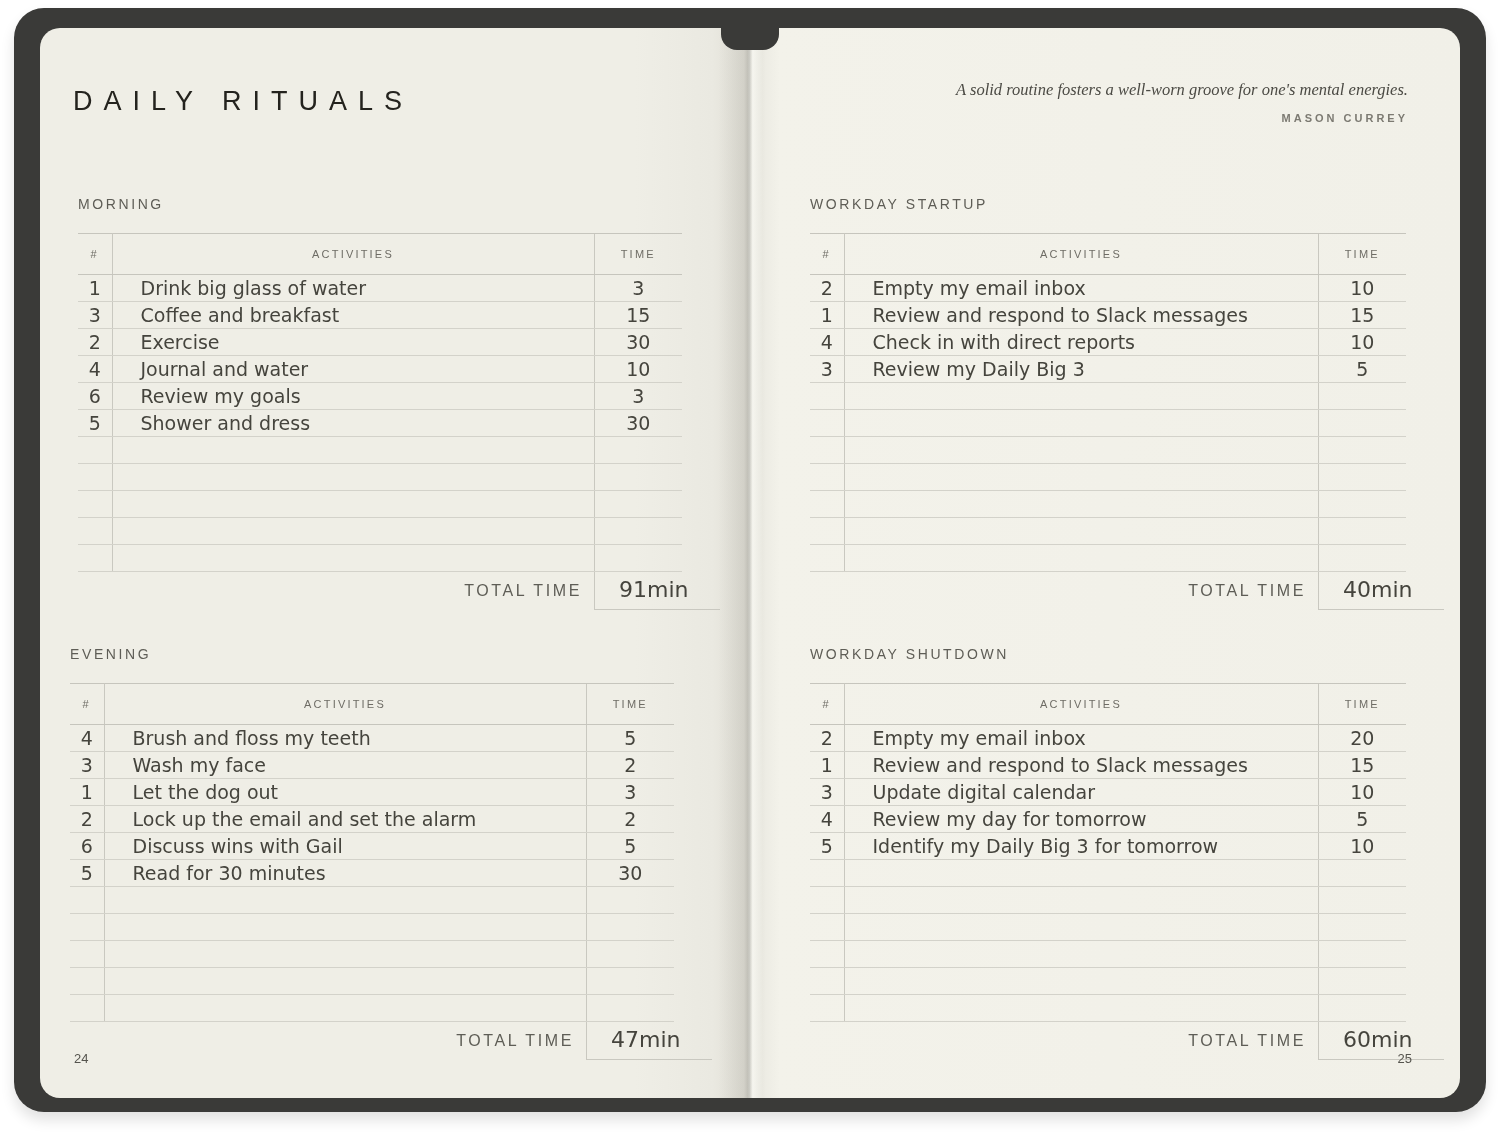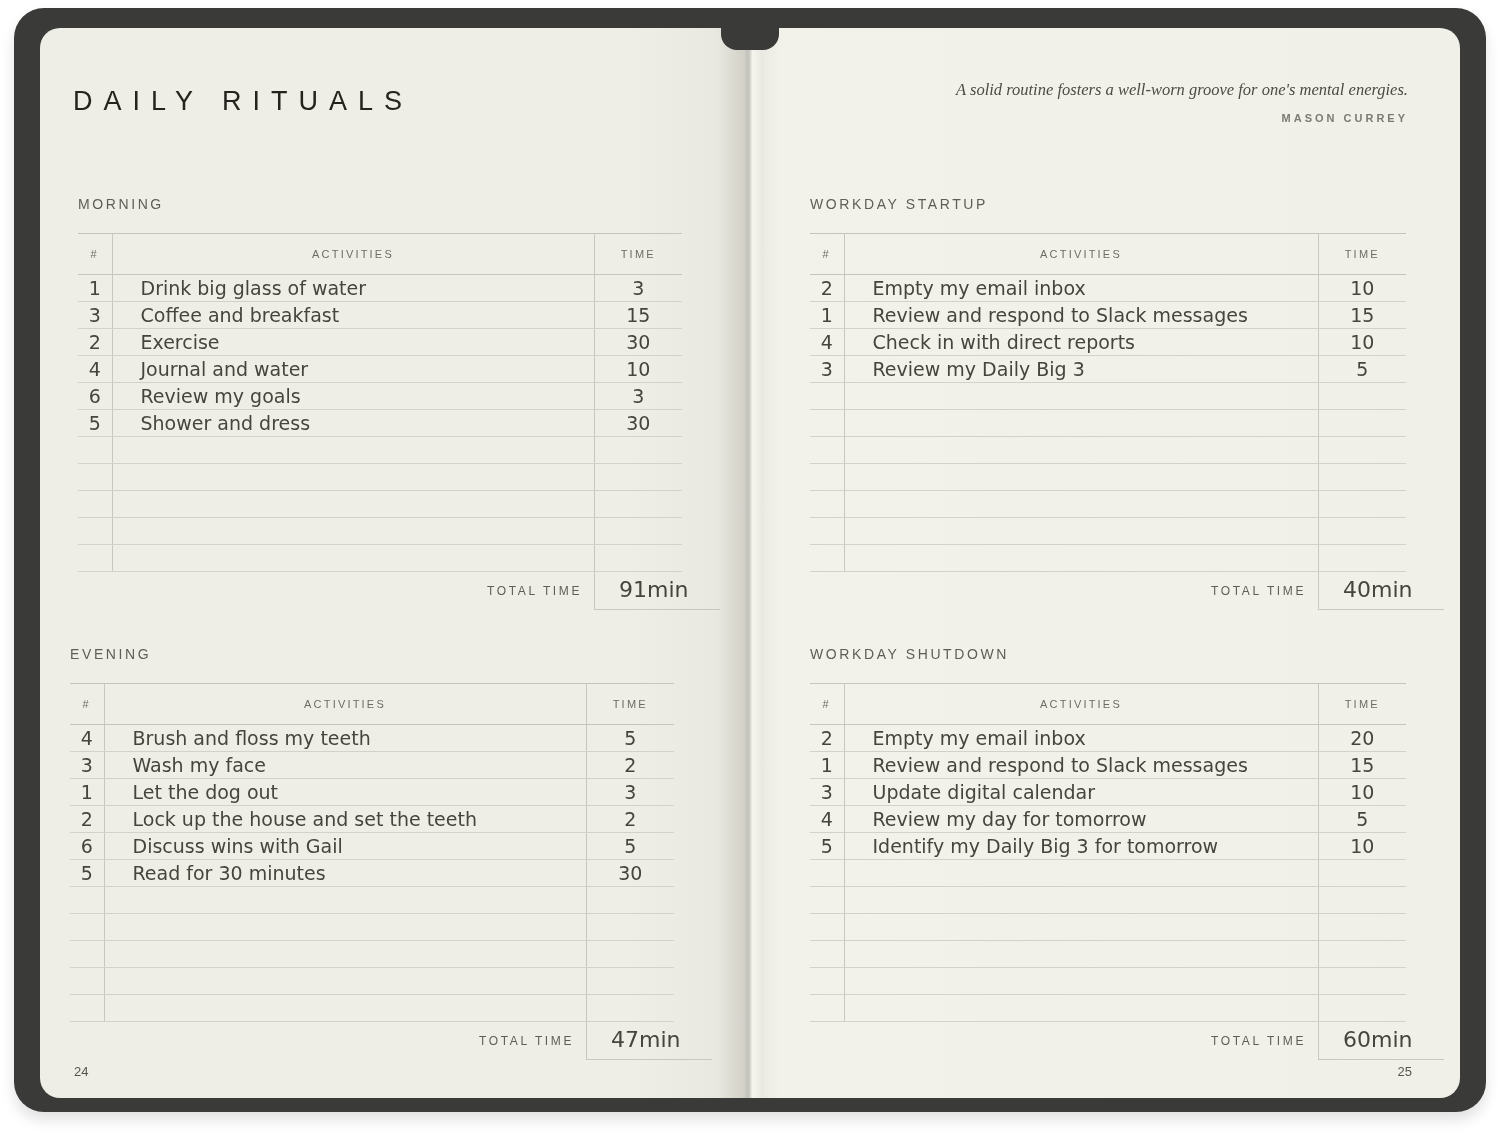--- a/index.html
+++ b/index.html
@@ -35,25 +35,25 @@
     font-size:11px;font-weight:500;letter-spacing:2.2px;color:#6e6c65;text-align:center;padding:0;}
   .ritual-table td{height:26px;border-bottom:1px solid #d3d2ca;padding:0;overflow:hidden;white-space:nowrap;}
   .ritual-table .v-left{border-right:1px solid #c9c8c0;}
   .ritual-table .v-right{border-left:1px solid #c9c8c0;}
   .hand{font-family:"DejaVu Sans",sans-serif;color:#45443d;}
   td.cell-num{font-family:"DejaVu Sans",sans-serif;color:#45443d;font-size:19px;text-align:center;}
   td.cell-act{font-family:"DejaVu Sans",sans-serif;color:#45443d;font-size:19px;text-align:left;padding-left:28px;}
   td.cell-time{font-family:"DejaVu Sans",sans-serif;color:#45443d;font-size:19px;text-align:center;}
 
   .total-row{display:flex;justify-content:flex-end;align-items:center;height:38px;}
-  .total-label{font-size:12px;font-weight:500;letter-spacing:2.6px;color:#5e5d56;margin-right:12px;}
+  .total-label{font-size:16px;font-weight:500;letter-spacing:2.6px;color:#5e5d56;margin-right:12px;}
   .total-value{width:126px;height:38px;margin-right:-38px;border-left:1px solid #c9c8c0;
     border-bottom:1px solid #c9c8c0;font-size:22px;line-height:36px;padding-left:24px;box-sizing:border-box;}
 
-  .page-number{position:absolute;bottom:19px;font-size:13px;color:#55544e;}
+  .page-number{position:absolute;bottom:32px;font-size:13px;color:#55544e;}
   .pn-left{left:34px;} .pn-right{right:48px;}
 </style>
 </head>
 <body>
 
 <div class="canvas">
   <div class="book">
     <div class="pages">
 
       <div class="page page-left">
@@ -162,21 +162,21 @@
                   <td class="cell-act">Wash my face</td>
                   <td class="cell-time v-right">2</td>
                 </tr>
                 <tr>
                   <td class="cell-num v-left">1</td>
                   <td class="cell-act">Let the dog out</td>
                   <td class="cell-time v-right">3</td>
                 </tr>
                 <tr>
                   <td class="cell-num v-left">2</td>
-                  <td class="cell-act">Lock up the house and set the teeth</td>
+                  <td class="cell-act">Lock up the email and set the alarm</td>
                   <td class="cell-time v-right">2</td>
                 </tr>
                 <tr>
                   <td class="cell-num v-left">6</td>
                   <td class="cell-act">Discuss wins with Gail</td>
                   <td class="cell-time v-right">5</td>
                 </tr>
                 <tr>
                   <td class="cell-num v-left">5</td>
                   <td class="cell-act">Read for 30 minutes</td>

